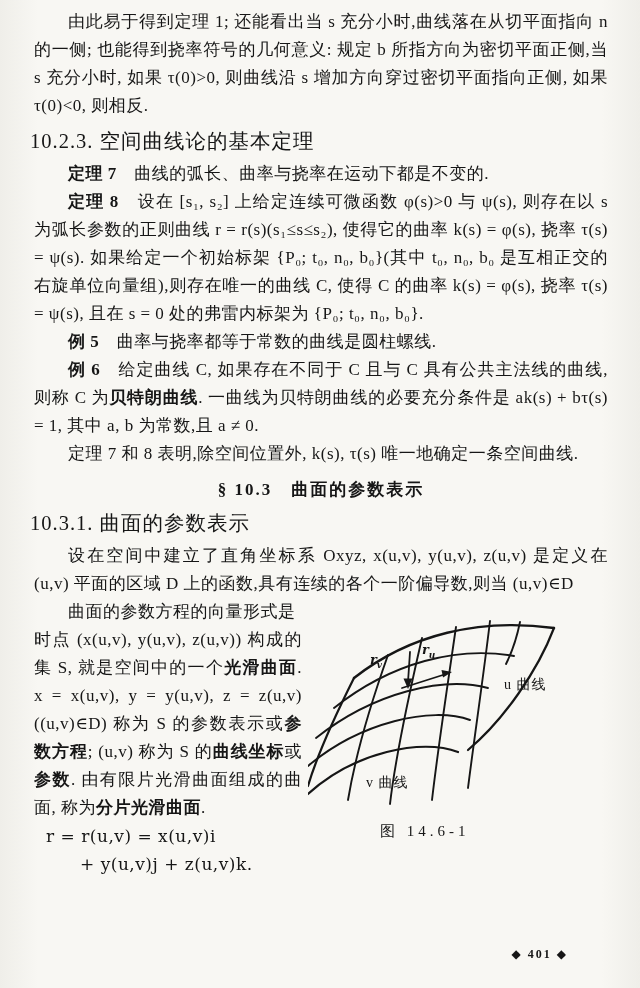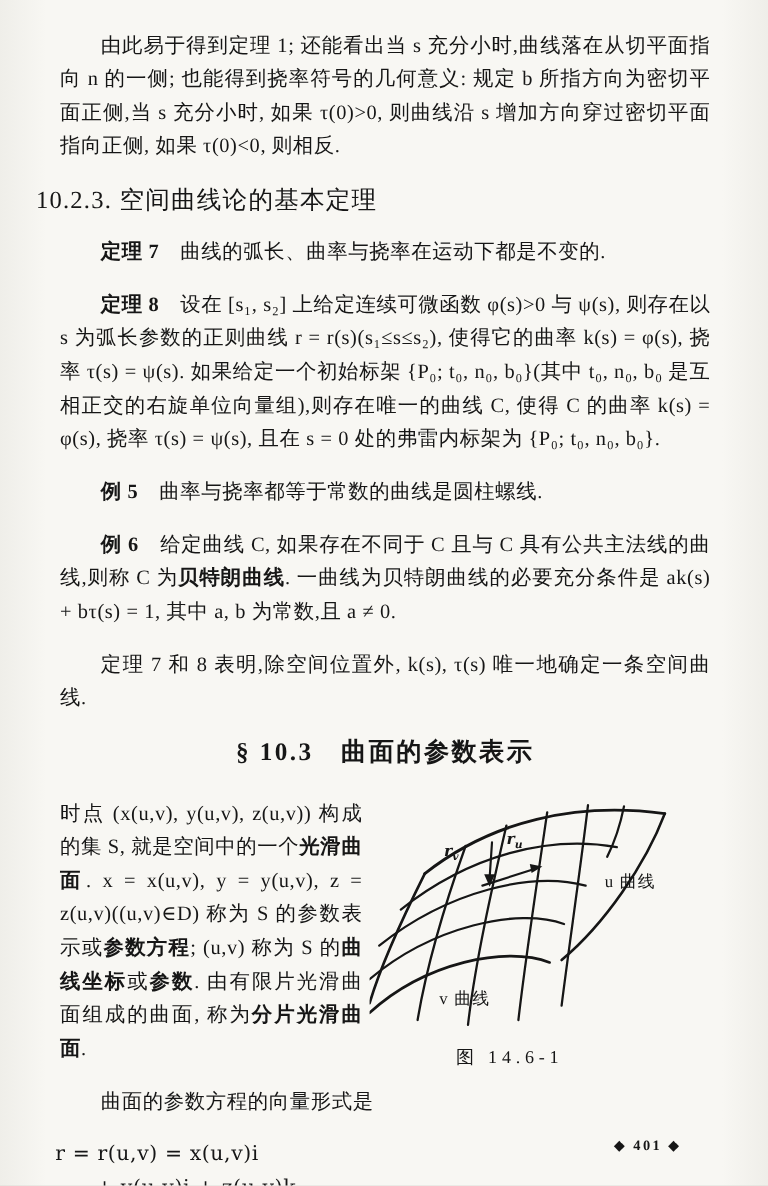--- a/index.html
+++ b/index.html
@@ -13,37 +13,37 @@
     margin:0 auto;
     background:linear-gradient(90deg,#efeee9 0%, #f8f7f3 6%, #f8f7f3 94%, #efeee9 100%);
     color:#161616;
     overflow:hidden;
   }
   .content{
     position:absolute;
     left:34px;top:8px;width:574px;
   }
   p.t{
-    margin:16px;
+    margin:0;
     font-size:17px;
     line-height:28px;
     text-align:justify;
     text-indent:2em;
     letter-spacing:0.5px;
   }
   .b{font-weight:bold;}
   h2.sec{
     margin:7px 0 5px -4px;
     font-size:20.5px;
     font-weight:normal;
     letter-spacing:1px;
   }
   h1.chap{
     margin:10px 0 8px 0;
-    font-size:21px;
+    font-size:17px;
     font-weight:bold;
     text-align:center;
     letter-spacing:2px;
   }
   .wrapzone{overflow:hidden;}
   figure.fig{
     float:right;
     width:306px;
     height:252px;
     margin:2px -6px 0 6px;
@@ -103,21 +103,23 @@
 
     <p class="t"><span class="b">例 5</span><span>　曲率与挠率都等于常数的曲线是圆柱螺线.</span></p>
 
     <p class="t"><span class="b">例 6</span><span>　给定曲线 C, 如果存在不同于 C 且与 C 具有公共主法线的曲线,则称 C 为</span><span class="b">贝特朗曲线</span><span>. 一曲线为贝特朗曲线的必要充分条件是 ak(s) + bτ(s) = 1, 其中 a, b 为常数,且 a ≠ 0.</span></p>
 
     <p class="t">定理 7 和 8 表明,除空间位置外, k(s), τ(s) 唯一地确定一条空间曲线.</p>
 
 
     <h1 class="chap">§ 10.3　曲面的参数表示</h1>
 
+    <h2 class="sec">10.3.1. 曲面的参数表示</h2>
 
+    <p class="t">设在空间中建立了直角坐标系 Oxyz, x(u,v), y(u,v), z(u,v) 是定义在 (u,v) 平面的区域 D 上的函数,具有连续的各个一阶偏导数,则当 (u,v)∈D</p>
 
     <div class="wrapzone">
 
       <figure class="fig">
         <svg width="306" height="218" viewBox="0 0 306 218">
           <g fill="none" stroke="#161616" stroke-linecap="round">
 
             <path d="M 46,78 C 102,34 172,18 246,28" stroke-width="2.4"></path>
             <path d="M 26,108 C 84,62 150,46 206,56" stroke-width="1.9"></path>
             <path d="M 8,138 C 66,92 136,76 180,88" stroke-width="1.9"></path>
@@ -140,23 +142,23 @@
             <polygon points="144,72 135,77.5 133.5,70"></polygon>
           </g>
         </svg>
         <span class="veclabel" style="left:62px;top:52px;"><span>r</span><sub>v</sub></span>
         <span class="veclabel" style="left:114px;top:42px;"><span>r</span><sub>u</sub></span>
         <span class="figlabel" style="left:196px;top:76px;">u 曲线</span>
         <span class="figlabel" style="left:58px;top:174px;">v 曲线</span>
         <figcaption class="cap">图  14.6-1</figcaption>
       </figure>
 
+      <p class="t">曲面的参数方程的向量形式是</p>
+
       <p class="t" style="text-indent:0;"><span>时点 (x(u,v), y(u,v), z(u,v)) 构成的集 S, 就是空间中的一个</span><span class="b">光滑曲面</span><span>. x = x(u,v), y = y(u,v), z = z(u,v)((u,v)∈D) 称为 S 的参数表示或</span><span class="b">参数方程</span><span>; (u,v) 称为 S 的</span><span class="b">曲线坐标</span><span>或</span><span class="b">参数</span><span>. 由有限片光滑曲面组成的曲面, 称为</span><span class="b">分片光滑曲面</span><span>.</span></p>
-
-      <p class="t">曲面的参数方程的向量形式是</p>
 
       <div class="formula l1">r = r(u,v) = x(u,v)i</div>
       <div class="formula l2">+ y(u,v)j + z(u,v)k.</div>
 
     </div>
   </div>
 
   <div class="pagenum">◆ 401 ◆</div>
 </div>
 

